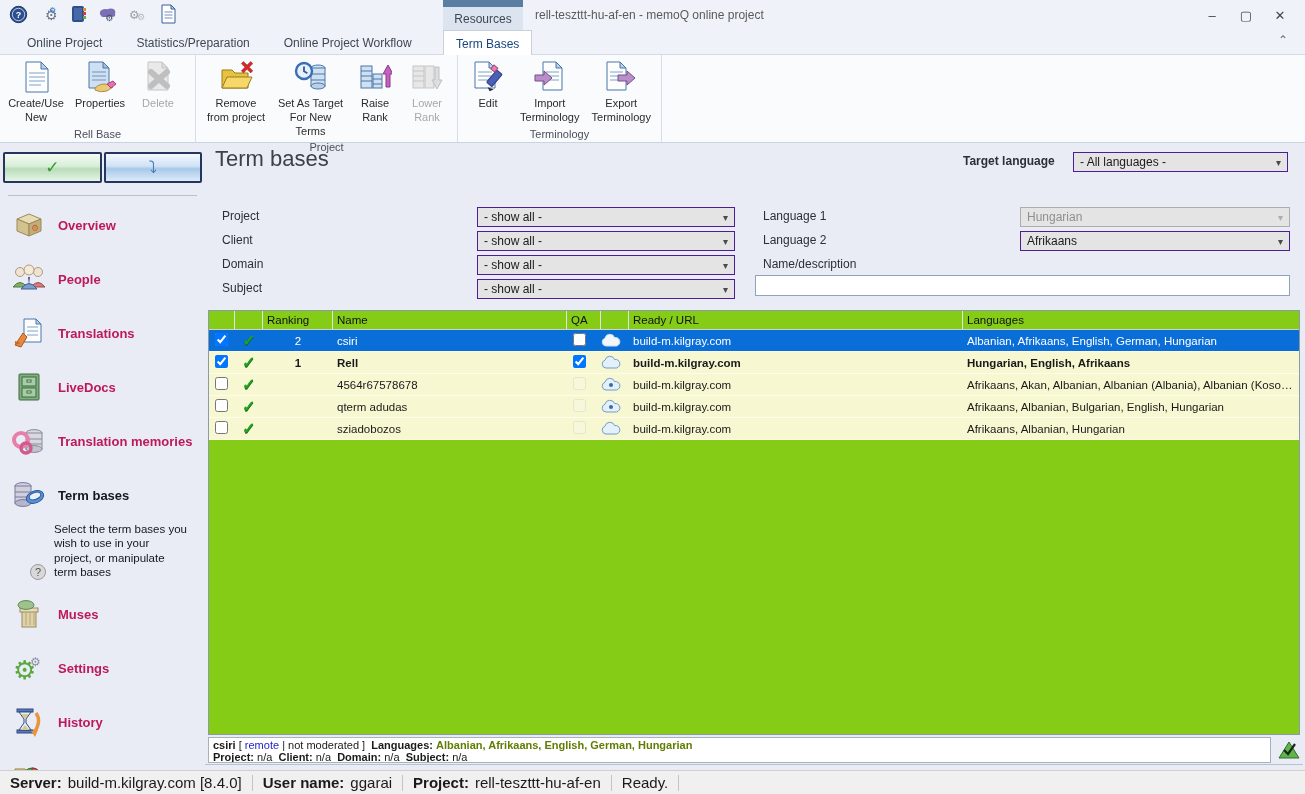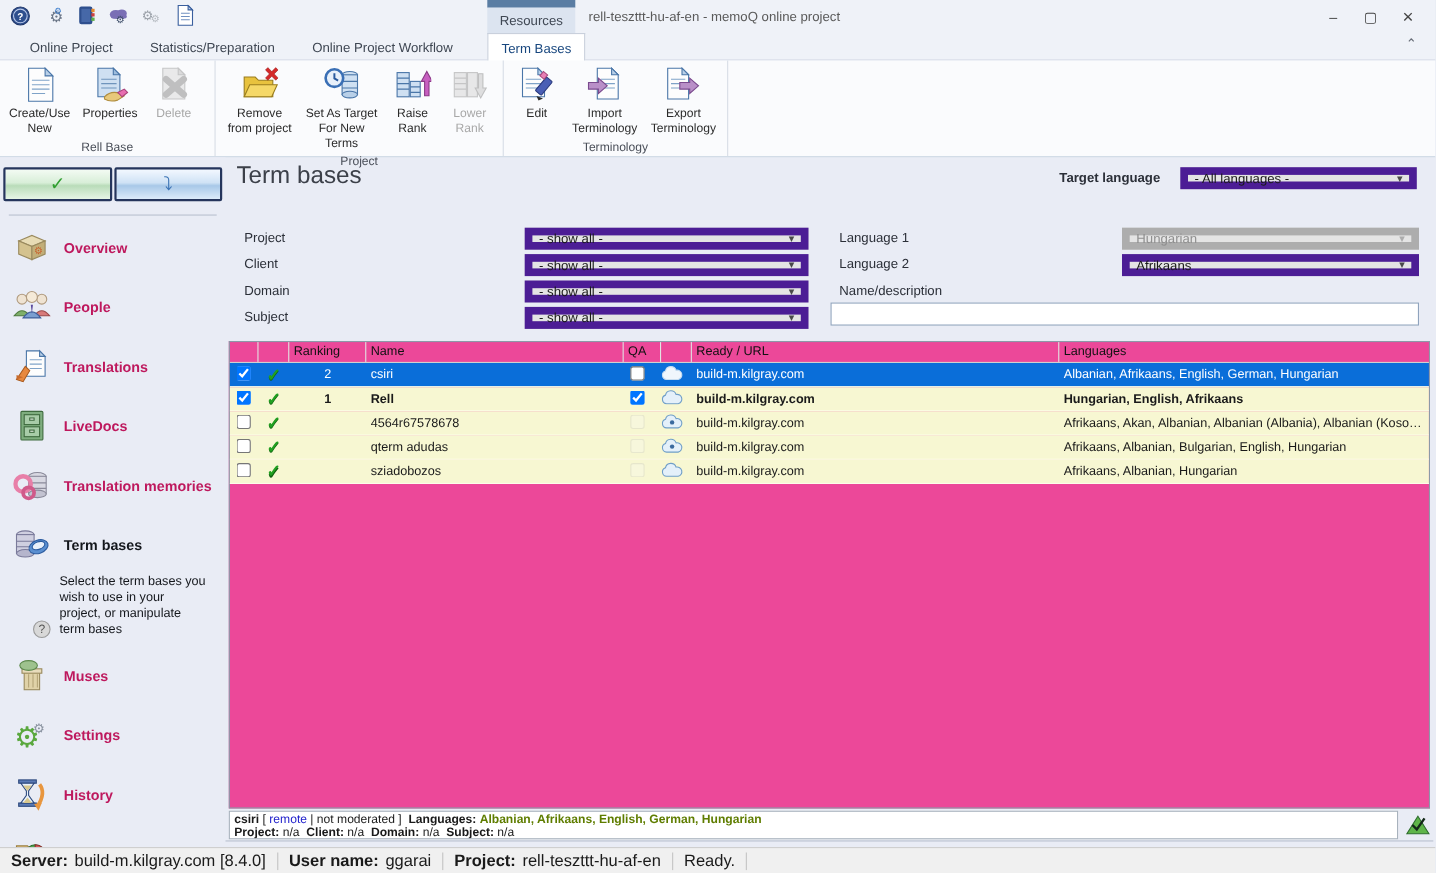--- a/index.html
+++ b/index.html
@@ -60,30 +60,30 @@
   .nav-item.active .nav-label { color:#14171c; }
   .nav-desc { display:flex; gap:8px; padding:0 6px 8px 30px; align-items:flex-end; }
   .nav-desc .qmark { width:16px; height:16px; border-radius:50%; background:#d8d8d8; border:1px solid #9a9a9a;
     color:#555; font-size:11px; display:flex; align-items:center; justify-content:center; flex:0 0 16px; }
   .nav-desc .dtext { font-size:11.5px; color:#14171c; line-height:1.25; width:135px; }
 
   
   .content { position:absolute; left:205px; top:143px; width:1100px; height:627px; }
   .page-title { position:absolute; left:10px; top:3px; font-size:22px; color:#3c4049; }
   .tl-label { position:absolute; left:758px; top:11px; font-size:12px; font-weight:bold; color:#2b2f38; }
-  .combo { background:#e4e4e4; border:7px solid #4c1d95; height:20px; font-size:12px; color:#1a1a1a;
+  .combo { background:#e4e4e4; border:1px solid #4c1d95; height:20px; font-size:12px; color:#1a1a1a;
     display:flex; align-items:center; padding:0 6px; position:absolute; }
   .combo .chev { margin-left:auto; color:#4a4a4a; font-size:10px; }
   .combo.disabled { color:#8f8f8f; border-color:#adadad; }
   .combo.disabled .chev { color:#adadad; }
   .flabel { position:absolute; font-size:12px; color:#2b2f38; }
   .textinput { position:absolute; background:#fff; border:1px solid #8fa3bd; height:21px; }
 
   
-  .tbl { position:absolute; left:3px; top:167px; width:1092px; height:425px; background:#ec4899;
+  .tbl { position:absolute; left:3px; top:167px; width:1092px; height:425px; background:#84cc16;
     border:1px solid #8c99a8; }
   .trow, .thead { display:grid; grid-template-columns:26px 28px 70px 234px 34px 28px 334px 1fr;
     align-items:center; height:22px; }
   .thead { height:19px; border-bottom:1px solid #d0d0d0; font-size:11.5px; color:#111; }
   .thead > div { padding:0 4px; border-right:1px solid #e2e2e2; height:100%; display:flex; align-items:center; }
   .thead > div:last-child { border-right:none; }
   .trow { font-size:11.5px; background:#f7f7d2; border-bottom:1px solid #fdfde9; }
   .trow.selected { background:#0a6ed9; color:#fff; }
   .trow.bold { font-weight:bold; }
   .cell { padding:0 4px; overflow:hidden; white-space:nowrap; text-overflow:ellipsis; }

